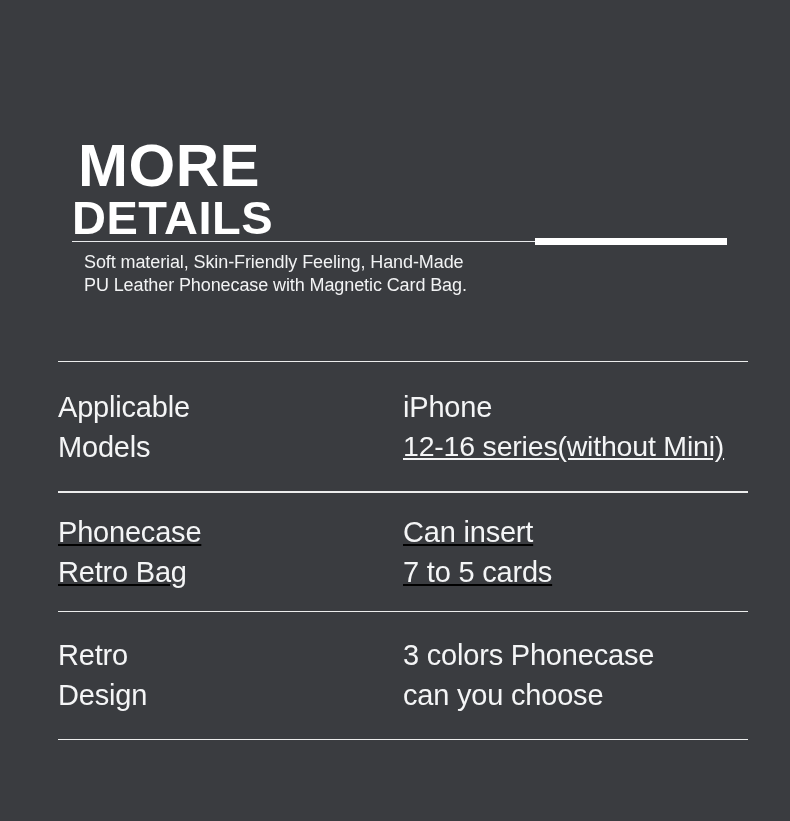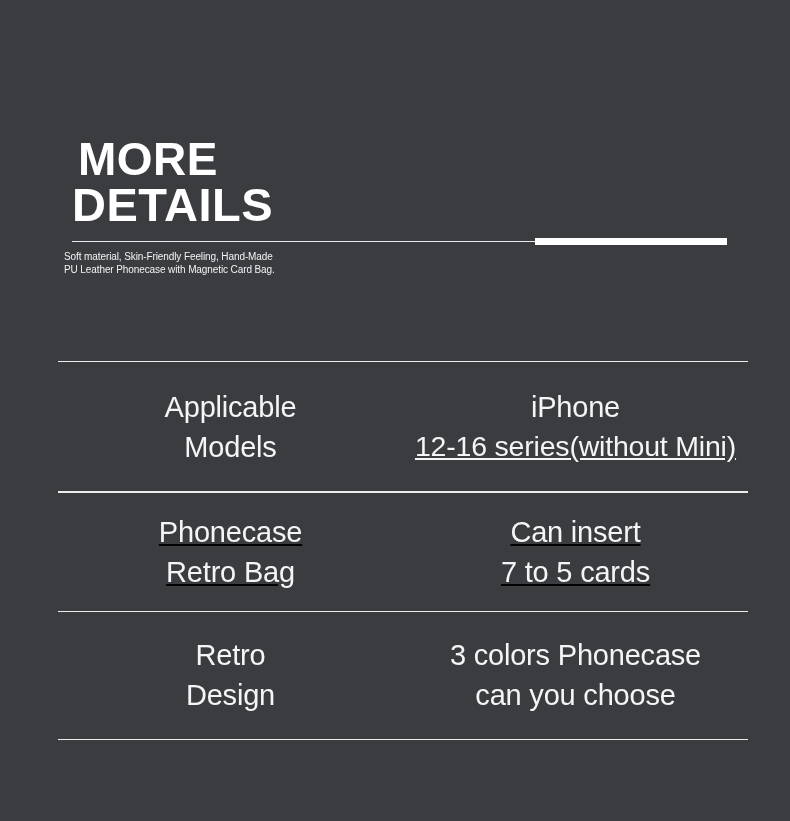--- a/index.html
+++ b/index.html
@@ -31,21 +31,21 @@
   .title-line {
     font-family: "Liberation Sans", sans-serif;
     font-weight: bold;
     color: #ffffff;
     letter-spacing: 0.5px;
     line-height: 0.93;
     margin: 0;
     padding: 0;
   }
   .title-more {
-    font-size: 46px;
+    font-size: 60px;
     margin-left: 6px;
   }
   .title-details {
     font-size: 47px;
     margin-top: 2px;
   }
 
   
   .title-rule-wrap {
     position: absolute;
@@ -67,25 +67,25 @@
     left: 463px;
     top: 0px;
     width: 192px;
     height: 7px;
     background: #ffffff;
   }
 
   
   .subtitle {
     position: absolute;
-    left: 64px;
+    left: 84px;
     top: 251px;
     width: 520px;
     font-family: "Liberation Sans", sans-serif;
-    font-size: 10px;
+    font-size: 18px;
     line-height: 1.28;
     color: #f2f3f4;
     letter-spacing: -0.1px;
   }
   .subtitle div {
     white-space: nowrap;
   }
 
   
   .spec-table {
@@ -103,21 +103,21 @@
     display: flex;
     align-items: center;
     width: 100%;
     box-sizing: border-box;
   }
   .spec-row.r1 { height: 129px; }
   .spec-row.r2 { height: 118px; text-decoration: underline; }
   .spec-row.r3 { height: 127px; }
 
   .spec-cell {
-    text-align: center;
+    text-align: left;
     color: #f4f5f6;
     font-family: "Liberation Sans", sans-serif;
     font-size: 29px;
     line-height: 1.38;
     letter-spacing: -0.2px;
     white-space: nowrap;
   }
   .spec-cell-label {
     width: 345px;
   }

